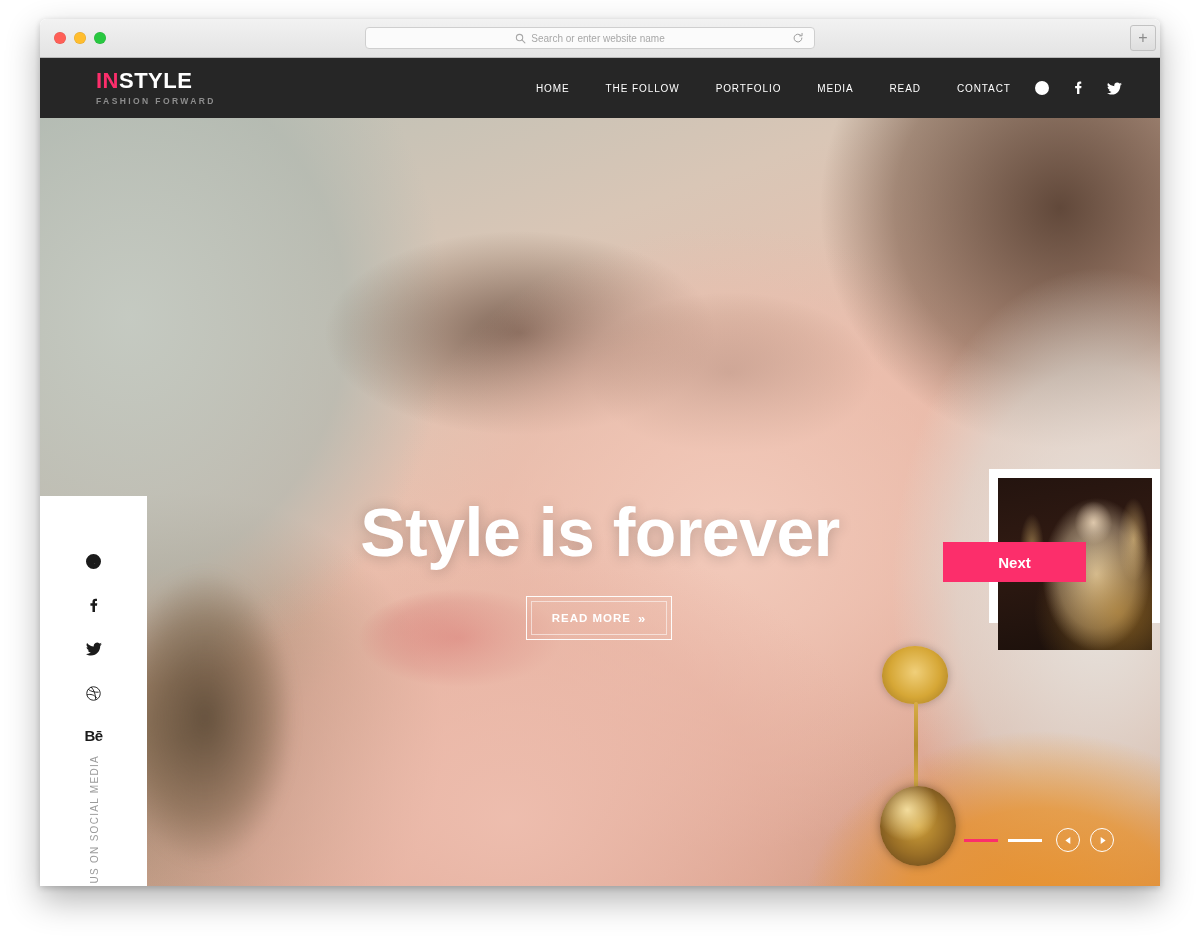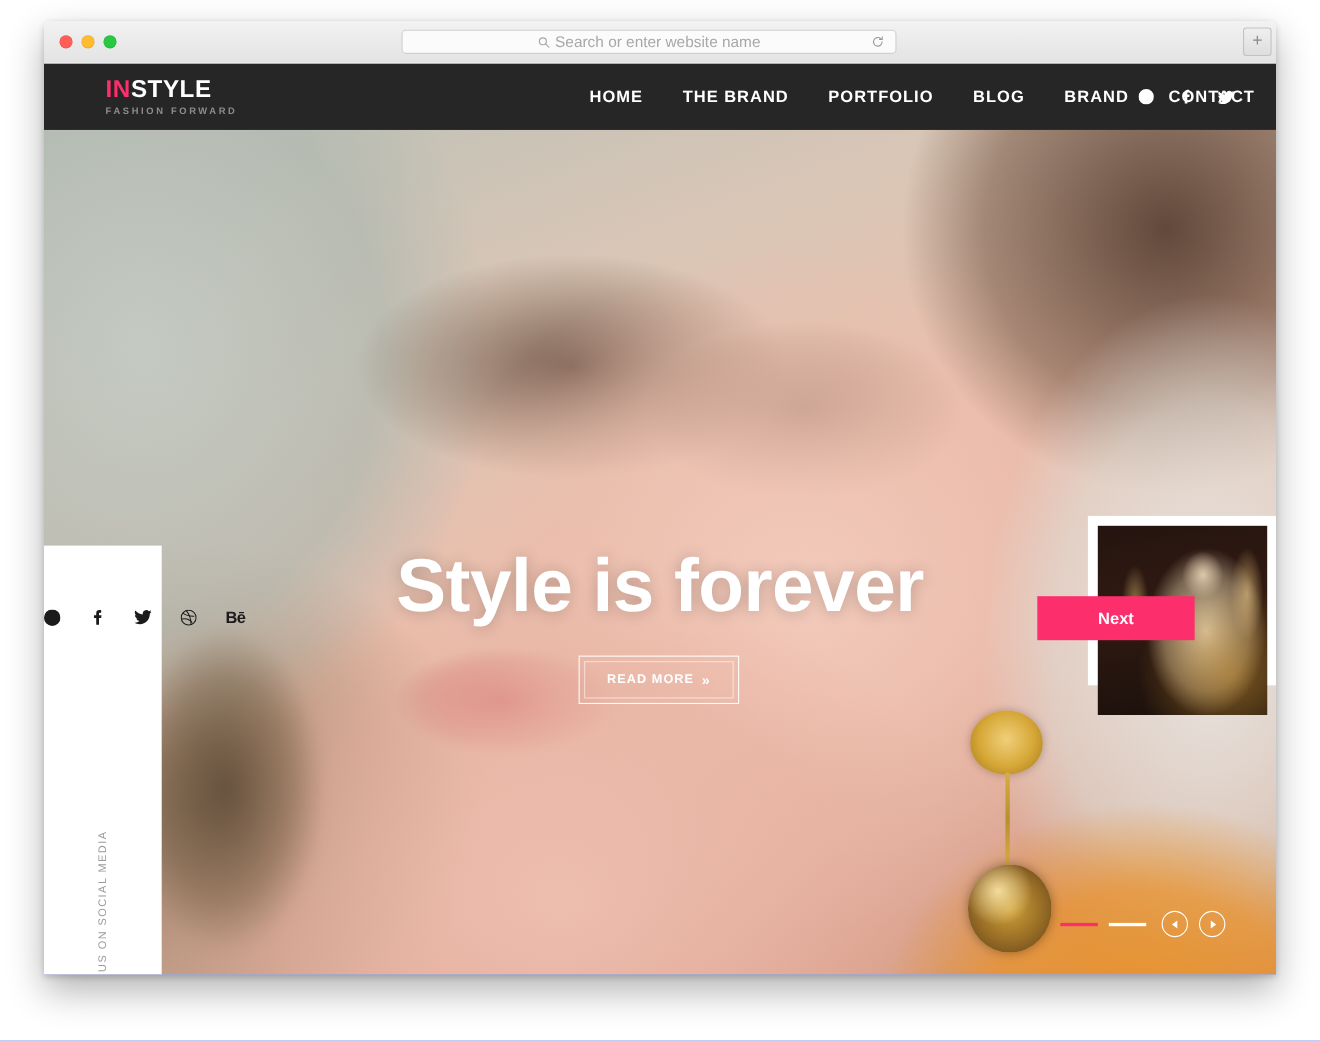--- a/index.html
+++ b/index.html
@@ -57,21 +57,21 @@
     width: 450px; height: 22px;
     background: #fbfbfb;
     border: 1px solid #cfcfcf;
     border-radius: 4px;
     display: flex;
     align-items: center;
     justify-content: center;
   }
   #address-bar-inner {
     display: flex; align-items: center; gap: 5px;
-    color: #a8a8a8; font-size: 14px;
+    color: #a8a8a8; font-size: 10px;
   }
   #search-icon svg { display: block; }
   #address-placeholder { white-space: nowrap; }
   #reload-icon {
     position: absolute;
     right: 10px; top: 50%;
     transform: translateY(-50%);
     color: #9a9a9a;
   }
   #reload-icon svg { display: block; }
@@ -130,22 +130,22 @@
   #main-nav {
     position: absolute;
     left: 478px; top: 0;
     height: 60px;
     display: flex;
     align-items: center;
     gap: 0;
   }
   .nav-link {
     color: #ffffff;
-    font-size: 15px;
-    font-weight: bold;
+    font-size: 10px;
+    font-weight: normal;
     letter-spacing: 0.9px;
     padding: 0 18px;
     text-decoration: none;
     white-space: nowrap;
   }
 
   #header-social {
     position: absolute;
     right: 38px; top: 0;
     height: 60px;
@@ -270,21 +270,21 @@
     position: absolute;
     left: 0; top: 378px;
     width: 107px; height: 450px;
     background: #ffffff;
     z-index: 20;
   }
   #sidebar-icons {
     position: absolute;
     left: 0; right: 0; top: 56px;
     display: flex;
-    flex-direction: row;
+    flex-direction: column;
     align-items: center;
     gap: 26px;
   }
   .sidebar-social-icon {
     color: #1b1b1b;
     width: 18px; height: 18px;
     display: flex; align-items: center; justify-content: center;
   }
   .sidebar-social-icon svg { display: block; }
   #sidebar-behance {
@@ -407,24 +407,24 @@
 
       <div id="brand-logo">
         <div id="brand-wordmark">
           <span id="brand-in">IN</span><span id="brand-style">STYLE</span>
         </div>
         <div id="brand-tagline">FASHION FORWARD</div>
       </div>
 
       <nav id="main-nav">
         <a class="nav-link" href="#">HOME</a>
-        <a class="nav-link" href="#">THE BRAND</a>
+        <a class="nav-link" href="#">THE FOLLOW</a>
         <a class="nav-link" href="#">PORTFOLIO</a>
-        <a class="nav-link" href="#">BLOG</a>
-        <a class="nav-link" href="#">BRAND</a>
+        <a class="nav-link" href="#">MEDIA</a>
+        <a class="nav-link" href="#">READ</a>
         <a class="nav-link" href="#">CONTACT</a>
       </nav>
 
       <div id="header-social">
         <span class="header-social-icon">
           <svg width="14" height="14" viewBox="0 0 16 16" fill="#ffffff">
             <path d="M8 0a8 8 0 1 0 0 16A8 8 0 0 0 8 0zm.6 10.6c-.6 0-1.2-.3-1.4-.7l-.4 1.6c-.1.5-.5 1.1-.7 1.5A6.5 6.5 0 0 1 8 13.4c.3 0 .6 0 .9-.1-.1-.3-.2-.7-.1-1l.5-2.1c.2.4.7.7 1.3.7 1.7 0 2.9-1.6 2.9-3.7 0-1.6-1.4-3.1-3.5-3.1-2.6 0-3.9 1.9-3.9 3.4 0 .9.3 1.8 1.1 2.1.1.1.2 0 .2-.1l.1-.5c0-.1 0-.2-.1-.3a1.9 1.9 0 0 1-.4-1.2c0-1.3 1-2.5 2.7-2.5 1.5 0 2.5 1 2.5 2.3 0 1.7-.7 3.1-1.8 3.1z"></path>
           </svg>
         </span>
         <span class="header-social-icon">

